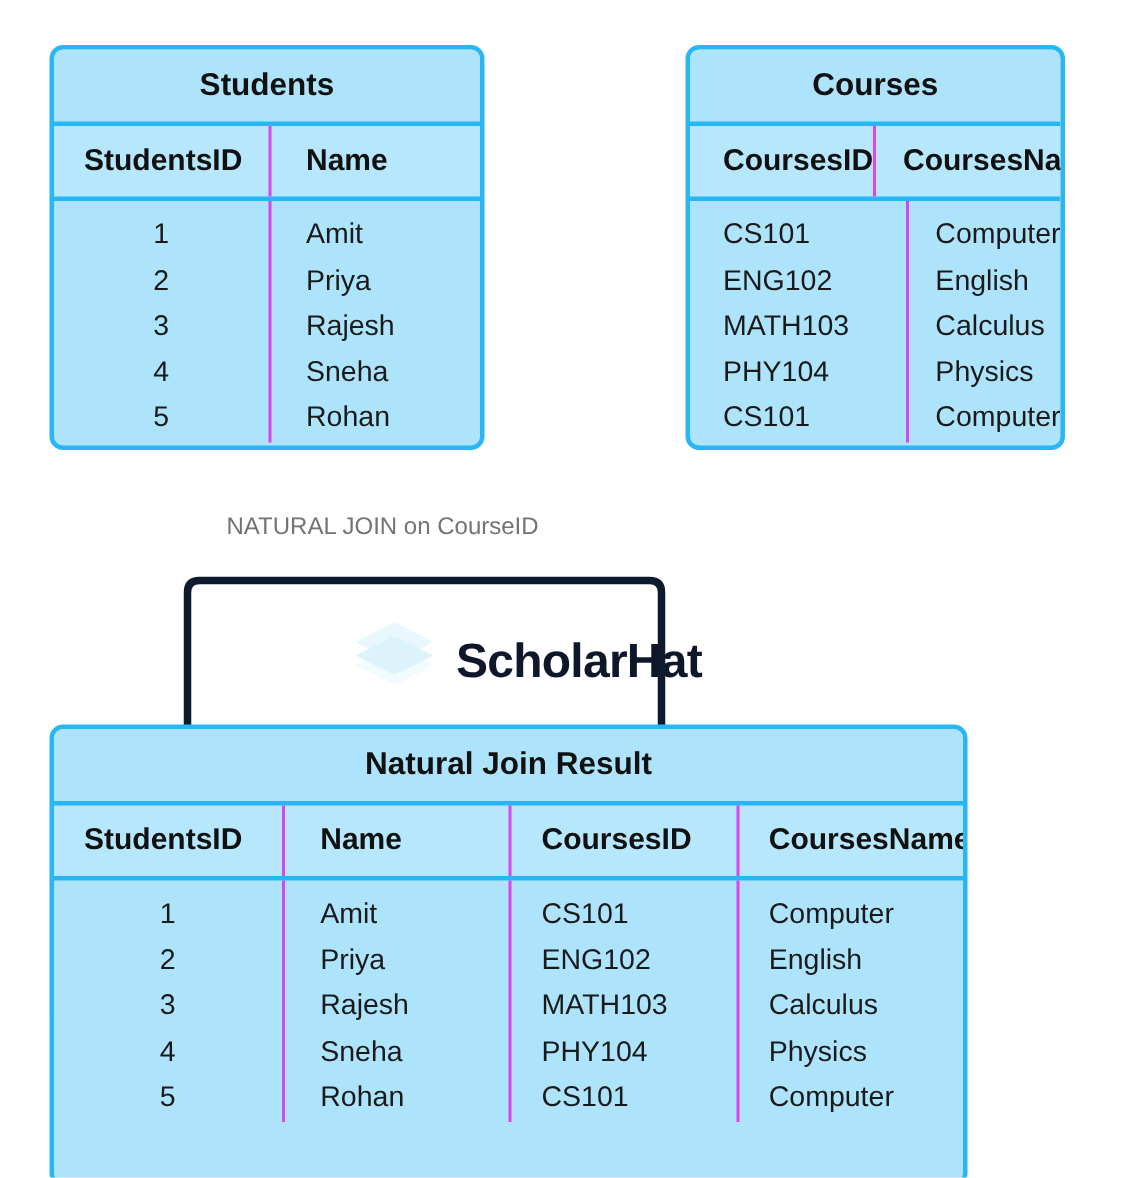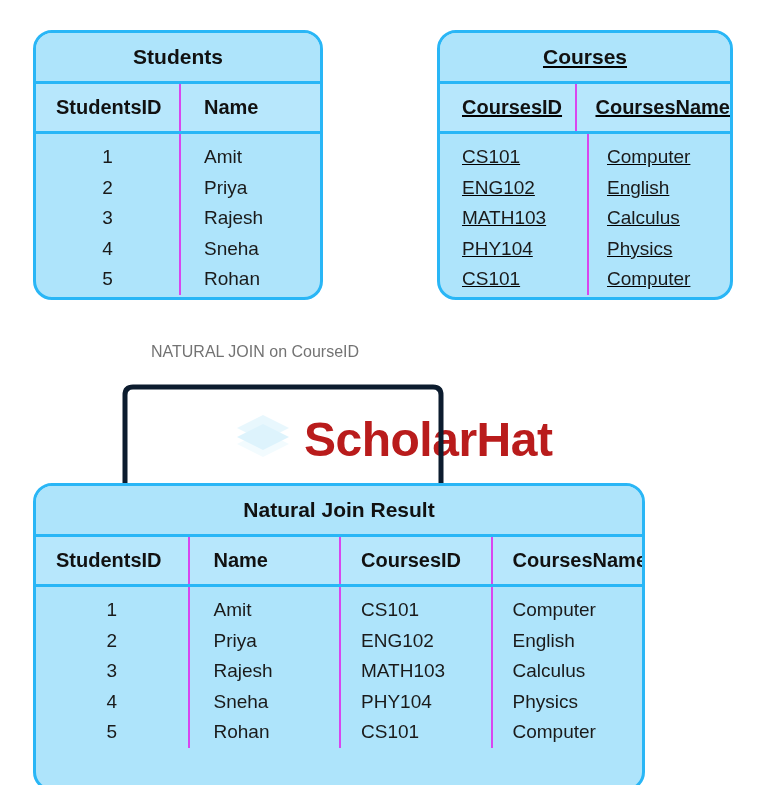--- a/index.html
+++ b/index.html
@@ -23,34 +23,34 @@
     width: 310px;
     height: 72px;
     display: flex;
     align-items: center;
     gap: 10px;
     pointer-events: none;
     z-index: 1;
   }
   #watermark .wm-logo { flex: 0 0 auto; }
   #watermark .wm-text {
-    font-size: 48px;
+    font-size: 32px;
     font-weight: 700;
-    color: #b91c1c;
+    color: #0f172a;
     letter-spacing: -0.5px;
     line-height: 1;
     white-space: nowrap;
   }
 
   
   .table-box {
     position: absolute;
     box-sizing: border-box;
     border: 3px solid #29b6f6;
-    border-radius: 19px;
+    border-radius: 9px;
     background: #aee4fb;
     overflow: hidden;
     z-index: 3;
   }
   .tbl-title {
     text-align: center;
     font-weight: 700;
     font-size: 21px;
     color: #111111;
     background: #aee4fb;
@@ -88,21 +88,21 @@
   
   #students-table { left: 33px; top: 30px; width: 290px; height: 270px; }
   #students-table .tbl-title { height: 48px; }
   #students-table .tbl-head { height: 47px; }
   #students-table .tbl-head .c1 { width: 143px; padding-left: 20px; }
   #students-table .tbl-head .c2 { flex: 1; padding-left: 23px; }
   #students-table .tbl-body .c1 { width: 143px; text-align: center; }
   #students-table .tbl-body .c2 { flex: 1; padding-left: 23px; }
 
   
-  #courses-table { left: 437px; top: 30px; width: 296px; height: 270px; text-decoration: underline; }
+  #courses-table { left: 457px; top: 30px; width: 253px; height: 270px; }
   #courses-table .tbl-title { height: 48px; }
   #courses-table .tbl-head { height: 47px; }
   #courses-table .tbl-head .c1 { width: 147px; padding-left: 22px; }
   #courses-table .tbl-head .c2 { flex: 1; padding-left: 18px; }
   #courses-table .tbl-body .c1 { width: 147px; padding-left: 22px; }
   #courses-table .tbl-body .c2 { flex: 1; padding-left: 18px; }
 
   
   #result-table { left: 33px; top: 483px; width: 612px; height: 308px; }
   #result-table .tbl-title { height: 48px; }

